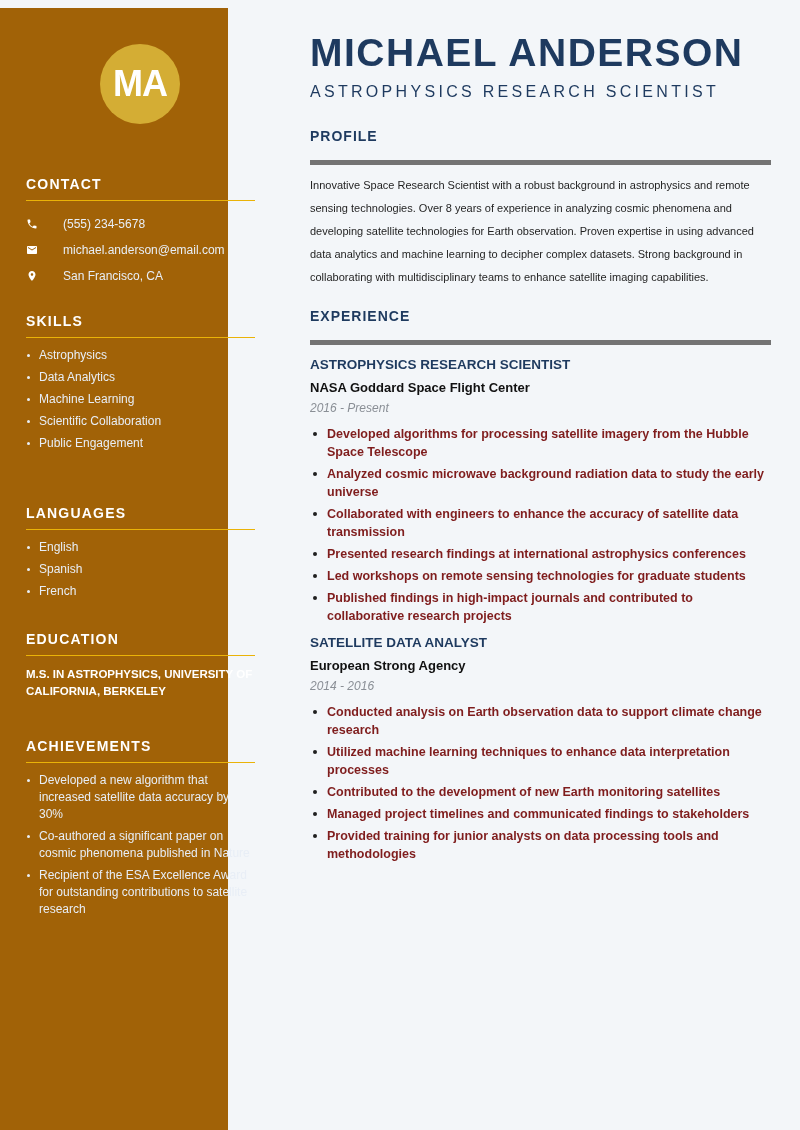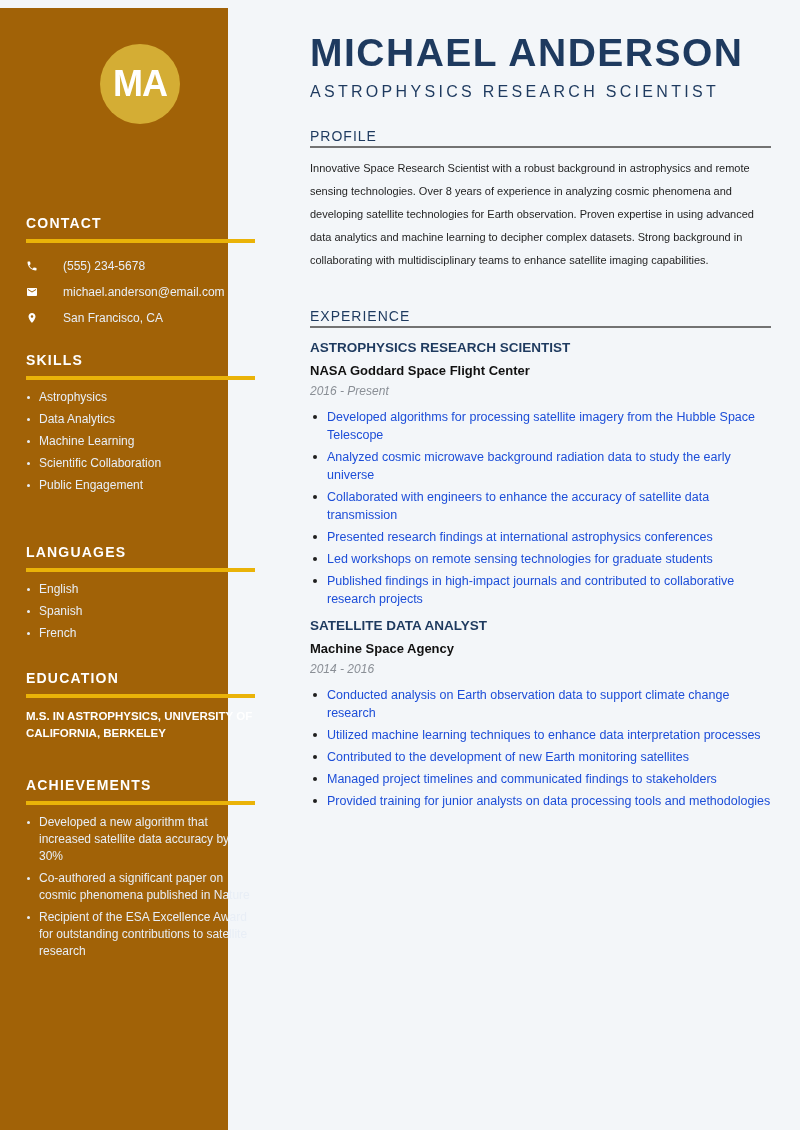--- a/index.html
+++ b/index.html
@@ -22,22 +22,21 @@
     background: #d4ad34;
     display: flex; align-items: center; justify-content: center;
     color: #ffffff; font-weight: bold; font-size: 36px;
     letter-spacing: -1px;
   }
   .side-section { position: absolute; left: 26px; width: 229px; }
   .side-title {
     font-size: 14px; font-weight: bold; letter-spacing: 1.2px;
     color: #ffffff;
     padding-bottom: 8px;
-    border-bottom: 4px solid #eab308;
-    margin-top: 39px;
+    border-bottom: 1px solid #eab308;
   }
   .contact-list { margin-top: 10px; }
   .contact-item {
     display: flex; align-items: center;
     font-size: 12px; color: #e8eef6;
     height: 26px;
     gap: 15px;
   }
   .contact-item svg { width: 12px; height: 12px; margin-right: 10px; flex-shrink: 0; }
   .side-list { list-style: none; margin-top: 9px; }
@@ -61,38 +60,39 @@
     font-size: 39px; font-weight: bold; color: #1e3a5f;
     letter-spacing: 1.5px; white-space: nowrap;
   }
   .job-title {
     position: absolute; top: 83px; left: 0;
     font-size: 16px; color: #1e3a5f; letter-spacing: 3.3px;
     white-space: nowrap;
   }
   .main-section { position: absolute; left: 0; width: 461px; }
   .main-title {
-    font-size: 14px; font-weight: normal; color: #1e3a5f;
+    font-size: 14px; font-weight: bold; color: #1e3a5f;
     letter-spacing: 1px;
-    padding-bottom: 2px;
-    border-bottom: 2px solid #737373;
+    padding-bottom: 16px;
+    border-bottom: 5px solid #737373;
   }
   .profile-text {
     margin-top: 9px;
     font-size: 11px; line-height: 23px; color: #1f1f1f;
   }
   .job { margin-top: 12px; }
   .job-role { font-size: 13.5px; font-weight: bold; color: #1e3a5f; }
   .job-company { font-size: 13px; font-weight: bold; color: #111111; margin-top: 8px; }
   .job-dates { font-size: 12px; font-style: italic; color: #8a8f96; margin-top: 6px; }
   .job-bullets { list-style: none; margin-top: 10px; }
   .job-bullets li {
     position: relative; padding-left: 17px;
-    font-size: 12.5px; line-height: 18px; color: #1d4ed8;
+    font-size: 12.5px; line-height: 18px; color: #7f1d1d;
     margin-bottom: 4px;
+    font-weight: bold;
   }
   .job-bullets li::before {
     content: ""; position: absolute; left: 3px; top: 7px;
     width: 4px; height: 4px; background: #1f1f1f; border-radius: 50%;
   }
 </style>
 </head>
 <body>
 
 <aside class="sidebar">
@@ -180,21 +180,21 @@
         <li>Analyzed cosmic microwave background radiation data to study the early universe</li>
         <li>Collaborated with engineers to enhance the accuracy of satellite data transmission</li>
         <li>Presented research findings at international astrophysics conferences</li>
         <li>Led workshops on remote sensing technologies for graduate students</li>
         <li>Published findings in high-impact journals and contributed to collaborative research projects</li>
       </ul>
     </div>
 
     <div class="job" style="margin-top:10px;">
       <div class="job-role">SATELLITE DATA ANALYST</div>
-      <div class="job-company">Machine Space Agency</div>
+      <div class="job-company">European Strong Agency</div>
       <div class="job-dates">2014 - 2016</div>
       <ul class="job-bullets">
         <li>Conducted analysis on Earth observation data to support climate change research</li>
         <li>Utilized machine learning techniques to enhance data interpretation processes</li>
         <li>Contributed to the development of new Earth monitoring satellites</li>
         <li>Managed project timelines and communicated findings to stakeholders</li>
         <li>Provided training for junior analysts on data processing tools and methodologies</li>
       </ul>
     </div>
   </section>

